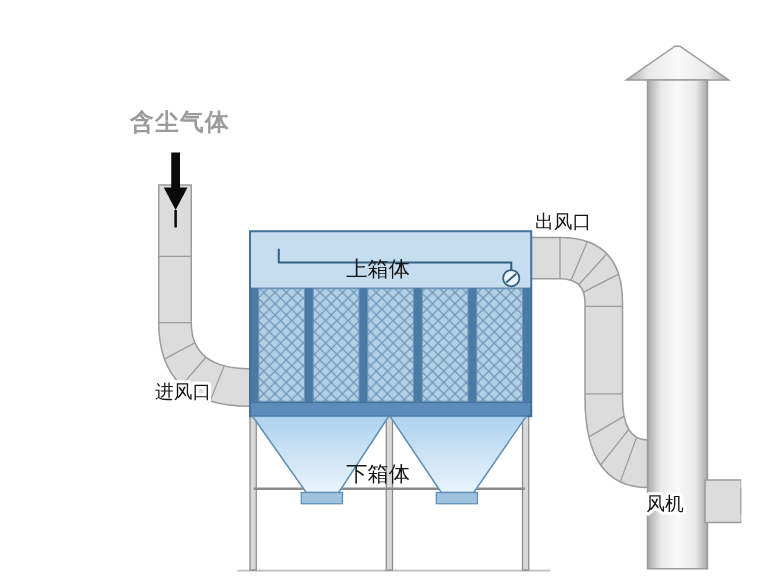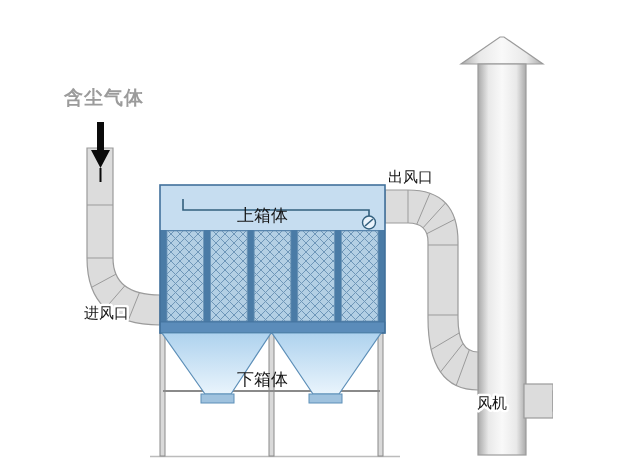--- a/index.html
+++ b/index.html
@@ -17,21 +17,21 @@
     --hopper-stroke:#5d8fb8;
     --frame:#8a8a8a;
     --flange-fill:#9fc2de;
     --pipe-dark:#33607e;
     --label-gray:#9b9b9b;
     --label-black:#141414;
     --arrow-black:#0a0a0a;
   }
   *{margin:0;padding:0;box-sizing:border-box;}
   body{background:var(--bg);font-family:"DejaVu Sans",sans-serif;}
-  .stage{position:relative;width:553px;height:469px;background:var(--bg);overflow:hidden;}
+  .stage{position:relative;width:553px;height:469px;background:var(--bg);overflow:hidden;margin-left:40px;}
   svg{display:block;}
 
   .ground{stroke:#bcbcbc;stroke-width:1.5;}
   .leg{fill:#d9d9d9;stroke:var(--frame);stroke-width:1;}
   .beam{stroke:var(--frame);stroke-width:2;}
 
   .duct{fill:var(--duct-fill);stroke:var(--duct-stroke);stroke-width:1.2;}
   .joint{stroke:var(--duct-stroke);stroke-width:1;fill:none;}
   .outlined{stroke:var(--duct-stroke);stroke-width:1.2;}
 

